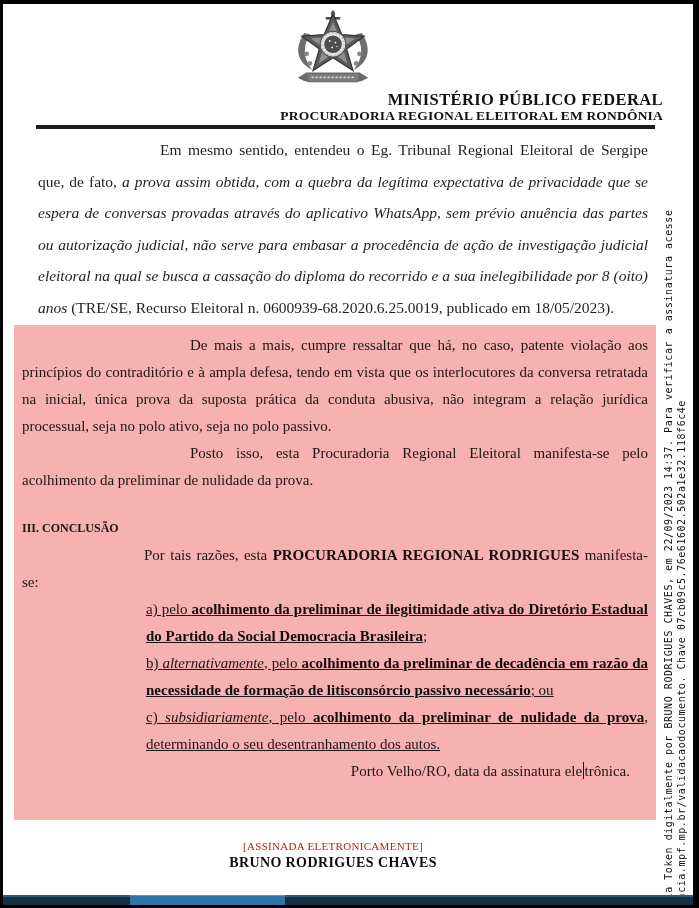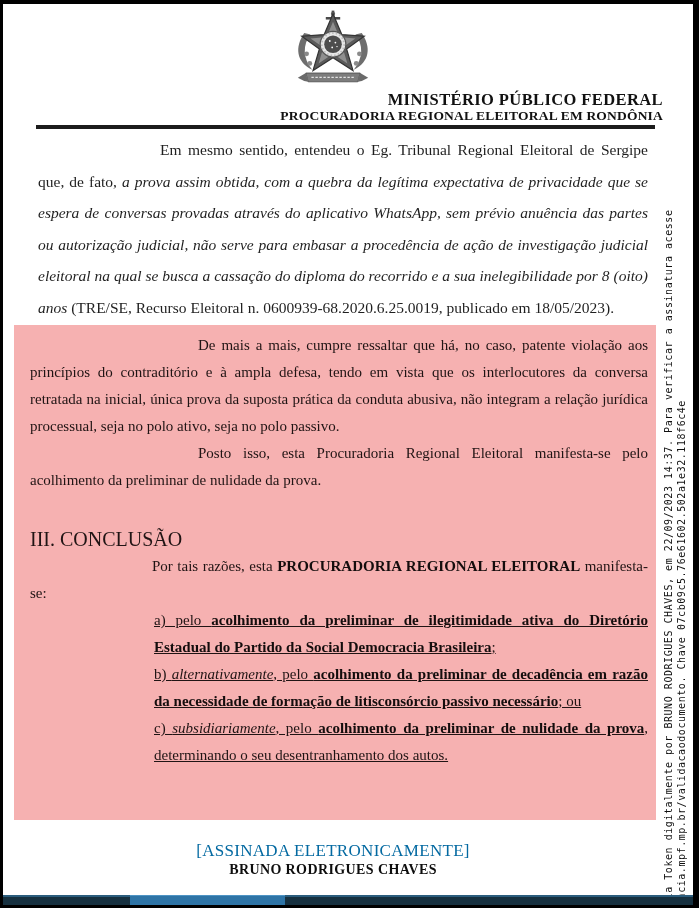--- a/index.html
+++ b/index.html
@@ -19,34 +19,34 @@
   .emblem{position:absolute;top:5px;left:0;right:30px;text-align:center;}
   .org{position:absolute;left:0;right:30px;text-align:right;font-weight:bold;color:#111;}
   .org1{top:86px;font-size:16.5px;letter-spacing:.4px;}
   .org2{top:104px;font-size:13.5px;letter-spacing:.2px;}
   .header-rule{position:absolute;left:33px;right:38px;top:121px;height:3.5px;background:#1c1c1c;}
   
   .doc-body{position:absolute;left:35px;top:130px;width:610px;font-size:15.5px;line-height:31.5px;text-align:justify;}
   .p1{text-indent:122px;margin:0;}
   .highlight{
     position:absolute;left:11px;top:321px;width:642px;height:495px;
-    box-sizing:border-box;padding:7px 8px 0 16px;
+    box-sizing:border-box;padding:7px 8px 0 8px;
     font-size:15px;line-height:27px;text-align:justify;color:#201414;
   }
   .hp{margin:0;text-indent:168px;}
-  .hsec{margin:32px 0 0 0;font-weight:normal;font-size:20px;text-indent:0;}
+  .hsec{margin:21px 0 0 0;font-weight:bold;font-size:12px;text-indent:0;}
   .hp4{margin:0;text-indent:122px;}
   .hitem{margin:0 0 0 124px;text-indent:0;text-decoration:underline;}
   .hplace{margin:0;text-align:right;padding-right:18px;}
   i{font-style:italic;}
   b{font-weight:bold;color:#140d0d;}
   .caret{display:inline-block;width:1.4px;height:17px;background:#111;vertical-align:-3px;margin:0 .5px;}
   
   .sigblock{position:absolute;left:0;right:30px;top:836px;text-align:center;line-height:1.25;}
-  .sig-stamp{font-size:17px;letter-spacing:.3px;color:#0369a1;}
+  .sig-stamp{font-size:11px;letter-spacing:.3px;color:#b91c1c;}
   .sig-name{font-size:14px;font-weight:bold;letter-spacing:.4px;color:#0e0e0e;}
   .sig-role{font-size:15px;font-variant:small-caps;letter-spacing:.4px;color:#161616;}
   
   .footer-bar{position:absolute;left:-3px;right:-6px;bottom:0;height:13px;background:#16303f;}
   .footer-topline{position:absolute;left:0;right:0;top:0;height:1.5px;background:#2b5d7d;}
   .footer-thumb{position:absolute;left:130px;width:155px;top:0;height:10px;background:#2e74a6;border-top:1px solid #4e94c4;box-sizing:border-box;}
   .footer-black{position:absolute;left:0;right:0;bottom:0;height:3px;background:#000;}
   
   .margin-note{
     position:absolute;left:659px;top:902px;width:880px;
@@ -97,24 +97,25 @@
   <div class="header-rule"></div>
 
   <div class="doc-body">
     <p class="p1"><span>Em mesmo sentido, entendeu o Eg. Tribunal Regional Eleitoral de Sergipe que, de fato, </span><i>a prova assim obtida, com a quebra da legítima expectativa de privacidade que se espera de conversas provadas através do aplicativo WhatsApp, sem prévio anuência das partes ou autorização judicial, não serve para embasar a procedência de ação de investigação judicial eleitoral na qual se busca a cassação do diploma do recorrido e a sua inelegibilidade por 8 (oito) anos</i><span> (TRE/SE, Recurso Eleitoral n. 0600939-68.2020.6.25.0019, publicado em 18/05/2023).</span></p>
   </div>
 
   <div class="highlight" style="background:#f6b1b1;">
     <p class="hp">De mais a mais, cumpre ressaltar que há, no caso, patente violação aos princípios do contraditório e à ampla defesa, tendo em vista que os interlocutores da conversa retratada na inicial, única prova da suposta prática da conduta abusiva, não integram a relação jurídica processual, seja no polo ativo, seja no polo passivo.</p>
     <p class="hp">Posto isso, esta Procuradoria Regional Eleitoral manifesta-se pelo acolhimento da preliminar de nulidade da prova.</p>
     <p class="hsec">III. CONCLUSÃO</p>
-    <p class="hp4"><span>Por tais razões, esta </span><b>PROCURADORIA REGIONAL ELEITORAL</b><span> manifesta-se:</span></p>
+    <p class="hp4"><span>Por tais razões, esta </span><b>PROCURADORIA REGIONAL RODRIGUES</b><span> manifesta-se:</span></p>
     <p class="hitem"><span>a) pelo </span><b>acolhimento da preliminar de ilegitimidade ativa do Diretório Estadual do Partido da Social Democracia Brasileira</b><span>;</span></p>
     <p class="hitem"><span>b) </span><i>alternativamente</i><span>, pelo </span><b>acolhimento da preliminar de decadência em razão da necessidade de formação de litisconsórcio passivo necessário</b><span>; ou</span></p>
     <p class="hitem"><span>c) </span><i>subsidiariamente</i><span>, pelo </span><b>acolhimento da preliminar de nulidade da prova</b><span>, determinando o seu desentranhamento dos autos.</span></p>
+    <p class="hplace"><span>Porto Velho/RO, data da assinatura ele</span><span class="caret"></span><span>trônica.</span></p>
   </div>
 
   <div class="sigblock">
     <div class="sig-stamp">[ASSINADA ELETRONICAMENTE]</div>
     <div class="sig-name">BRUNO RODRIGUES CHAVES</div>
   </div>
 
   <div class="margin-note">
     <div>via Token digitalmente por BRUNO RODRIGUES CHAVES, em 22/09/2023 14:37. Para verificar a assinatura acesse</div>
     <div>encia.mpf.mp.br/validacaodocumento. Chave 07cb09c5.76e61602.502a1e32.118f6c4e</div>

